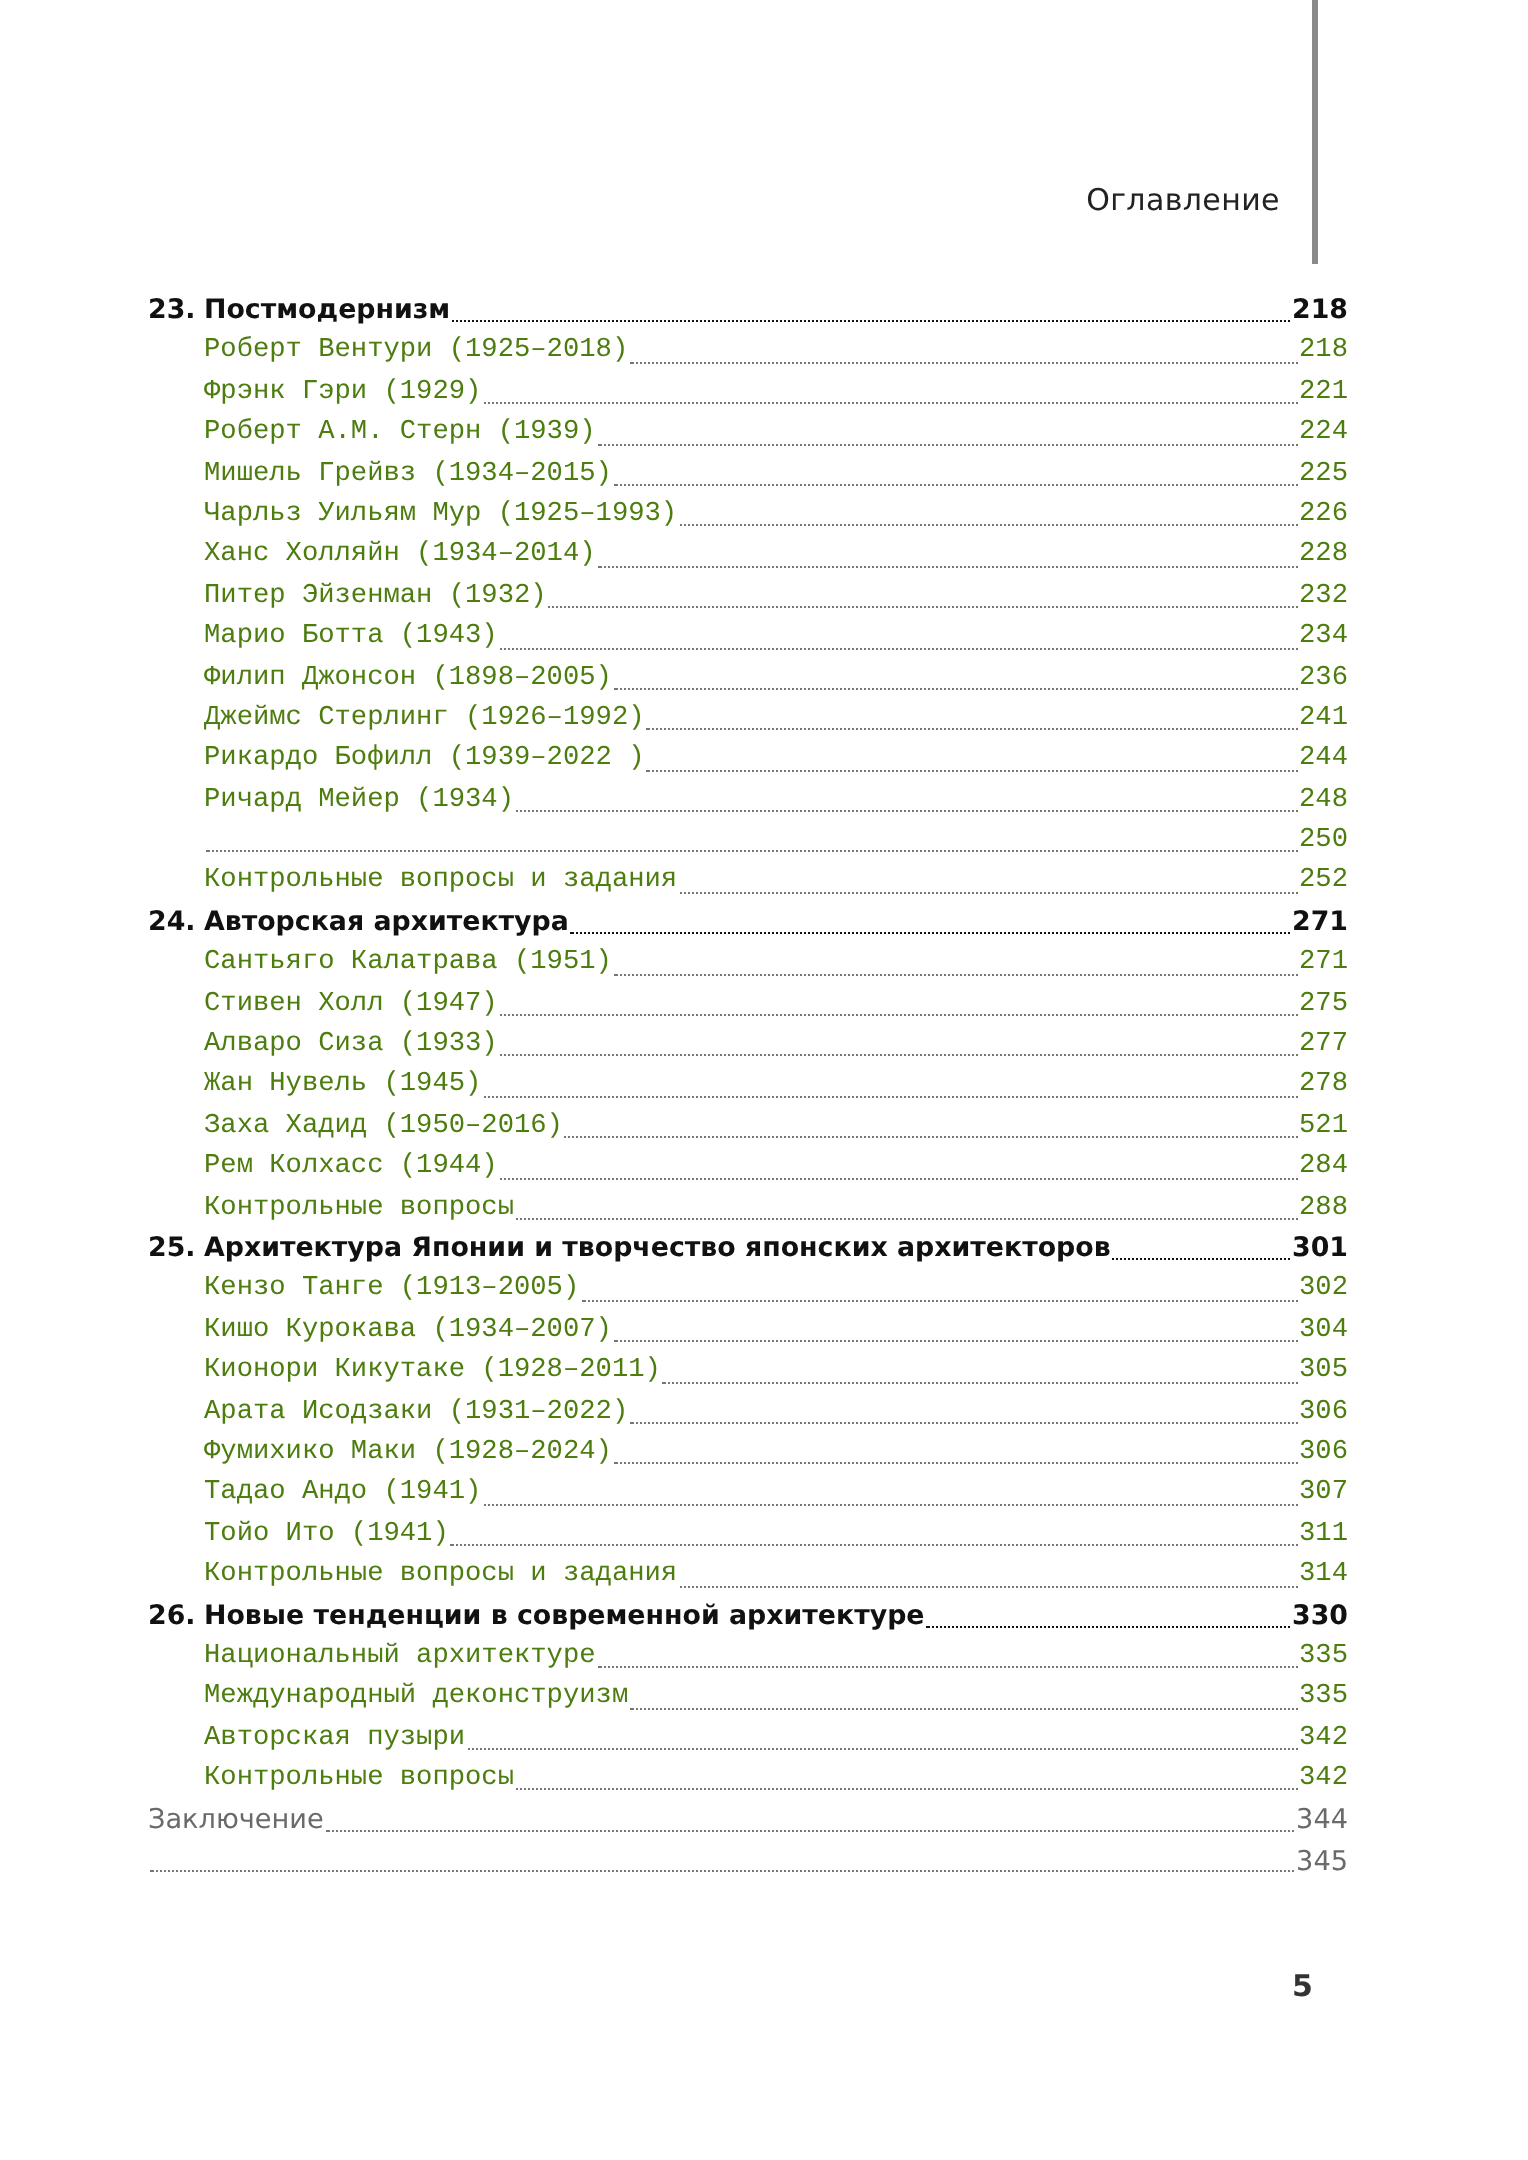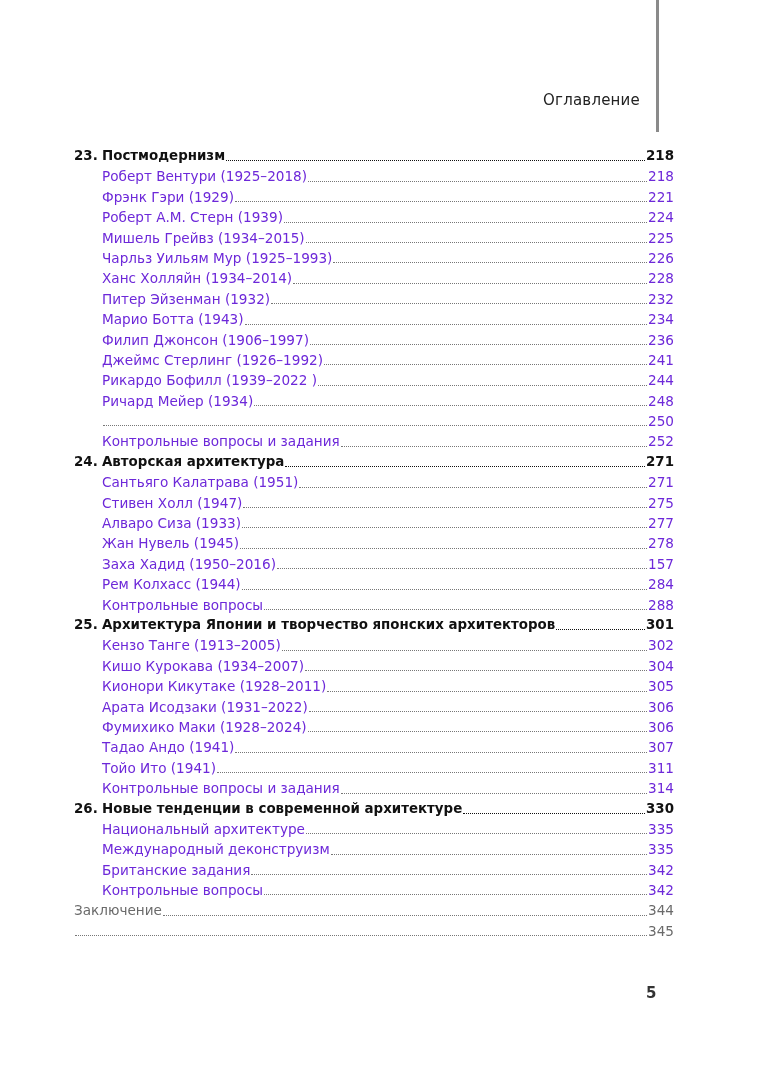--- a/index.html
+++ b/index.html
@@ -18,21 +18,21 @@
   }
   .row .num { width: 28px; flex: none; }
   .row .title { flex: none; }
   .row .leader {
     flex: 1 1 auto; overflow: hidden; margin: 0 1px;
     border-bottom: 1.3px dotted currentColor; height: 0; align-self: flex-end; margin-bottom: 5px;
   }
   .row .page { flex: none; text-align: right; }
   .chapter { color: #111; font-weight: bold; font-size: 13.4px; }
   .chapter .leader { border-bottom: 1.6px dotted #111; }
-  .sub { color: #6d28d9; padding-left: 28px; }
+  .sub { color: #4d7c0f; padding-left: 28px; font-family: Liberation Mono, monospace; }
   .sub .leader { border-bottom: 1px dotted #777; }
   .plain { color: #6a6a6a; }
   .plain .leader { border-bottom: 1px dotted #777; }
   .folio {
     position: absolute; left: 646px; top: 984px; font-size: 15px; font-weight: bold; color: #333;
   }
 </style>
 </head>
 <body>
 
@@ -89,21 +89,21 @@
     <span class="page">232</span>
   </div>
     <div class="row sub">
 
     <span class="title">Марио Ботта (1943)</span>
     <span class="leader"></span>
     <span class="page">234</span>
   </div>
     <div class="row sub">
 
-    <span class="title">Филип Джонсон (1906–1997)</span>
+    <span class="title">Филип Джонсон (1898–2005)</span>
     <span class="leader"></span>
     <span class="page">236</span>
   </div>
     <div class="row sub">
 
     <span class="title">Джеймс Стерлинг (1926–1992)</span>
     <span class="leader"></span>
     <span class="page">241</span>
   </div>
     <div class="row sub">
@@ -156,21 +156,21 @@
     <div class="row sub">
 
     <span class="title">Жан Нувель (1945)</span>
     <span class="leader"></span>
     <span class="page">278</span>
   </div>
     <div class="row sub">
 
     <span class="title">Заха Хадид (1950–2016)</span>
     <span class="leader"></span>
-    <span class="page">157</span>
+    <span class="page">521</span>
   </div>
     <div class="row sub">
 
     <span class="title">Рем Колхасс (1944)</span>
     <span class="leader"></span>
     <span class="page">284</span>
   </div>
     <div class="row sub">
 
     <span class="title">Контрольные вопросы</span>
@@ -244,21 +244,21 @@
     <span class="page">335</span>
   </div>
     <div class="row sub">
 
     <span class="title">Международный деконструизм</span>
     <span class="leader"></span>
     <span class="page">335</span>
   </div>
     <div class="row sub">
 
-    <span class="title">Британские задания</span>
+    <span class="title">Авторская пузыри</span>
     <span class="leader"></span>
     <span class="page">342</span>
   </div>
     <div class="row sub">
 
     <span class="title">Контрольные вопросы</span>
     <span class="leader"></span>
     <span class="page">342</span>
   </div>
     <div class="row plain">

